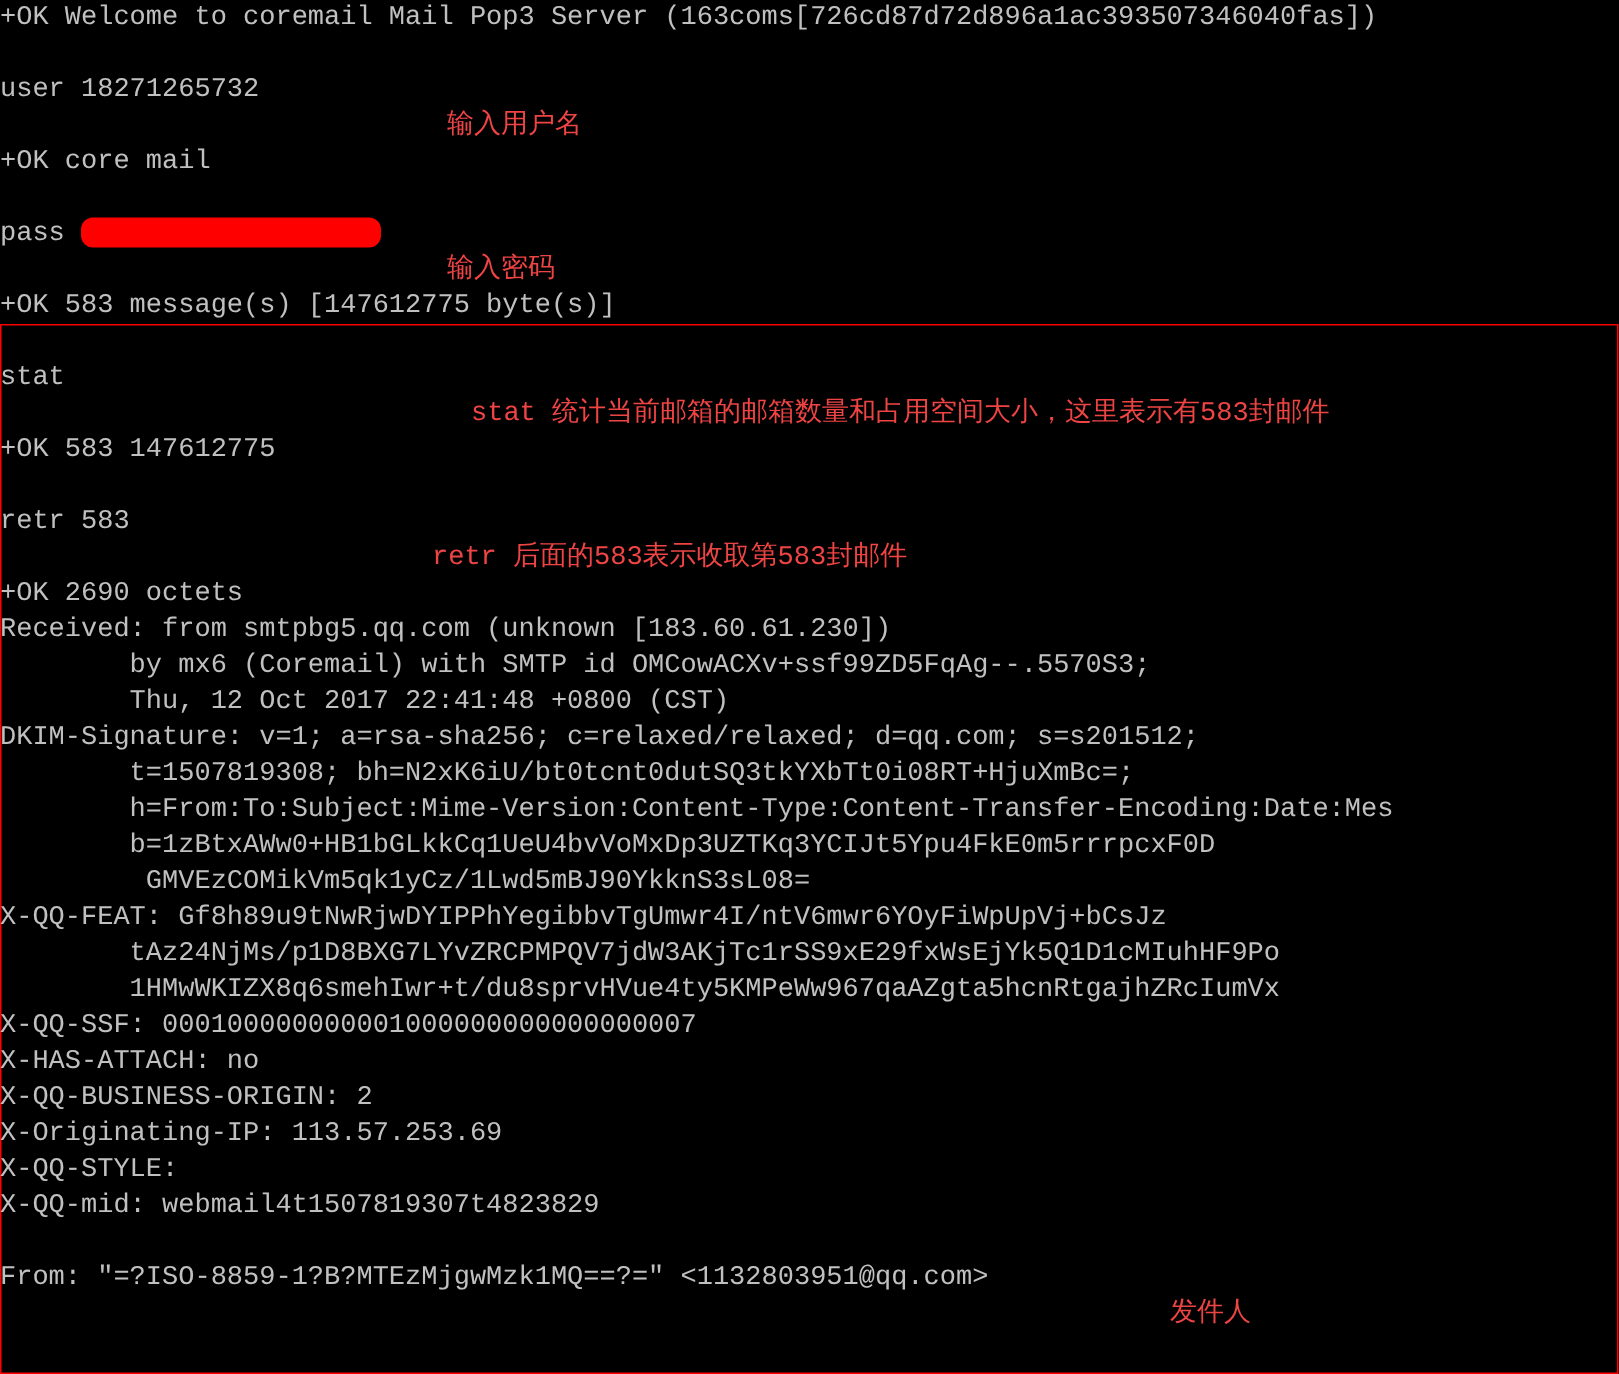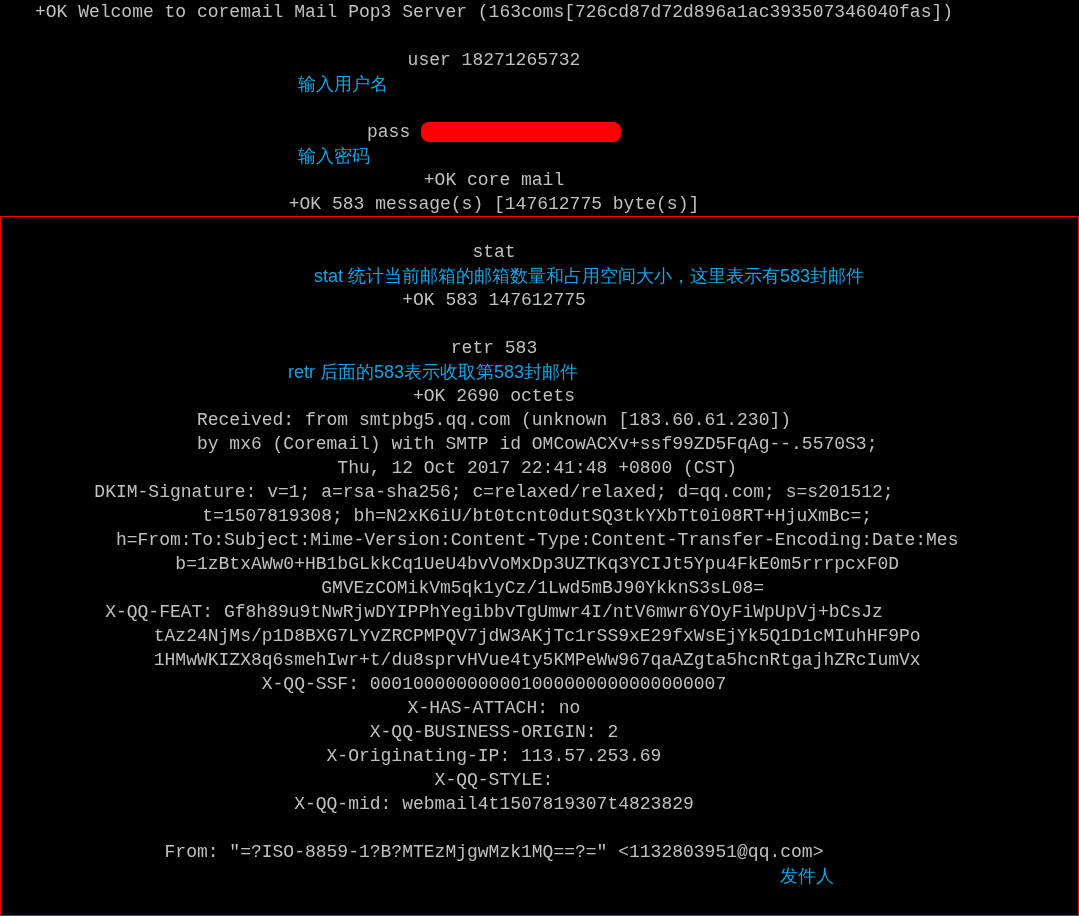--- a/index.html
+++ b/index.html
@@ -10,30 +10,29 @@
     font-size: 18px;
     line-height: 24px;
     color: #c0c0c0;
     width: 1079px;
     overflow: hidden;
   }
   .terminal {
     position: relative;
     width: 988px;
     height: 916px;
-    text-align: center;
   }
   .line {
     white-space: pre;
     position: relative;
   }
   .annotation {
-    color: #0ea5e9;
+    color: #ef4444;
     position: absolute;
-    font-family: Liberation Sans, sans-serif;
+    font-family: Liberation Mono, monospace;
   }
   .redact {
     display: inline-block;
     width: 200px;
     height: 20px;
     background-color: #ff0000;
     vertical-align: middle;
     border-radius: 8px;
   }
   .box {
@@ -47,26 +46,26 @@
 
 <div class="terminal">
 
 <div class="line">+OK Welcome to coremail Mail Pop3 Server (163coms[726cd87d72d896a1ac393507346040fas])</div>
 
 <div class="line">
 <span>user 18271265732</span>
 <span class="annotation" style="left:298px">输入用户名</span>
 </div>
 
+<div class="line">+OK core mail</div>
+
 <div class="line">
 <span>pass </span><span class="redact"></span>
 <span class="annotation" style="left:298px">输入密码</span>
 </div>
-
-<div class="line">+OK core mail</div>
 
 <div class="line">+OK 583 message(s) [147612775 byte(s)]</div>
 
 <div class="line">
 <span>stat</span>
 <span class="annotation" style="left:314px">stat 统计当前邮箱的邮箱数量和占用空间大小，这里表示有583封邮件</span>
 </div>
 
 <div class="line">+OK 583 147612775</div>
 

